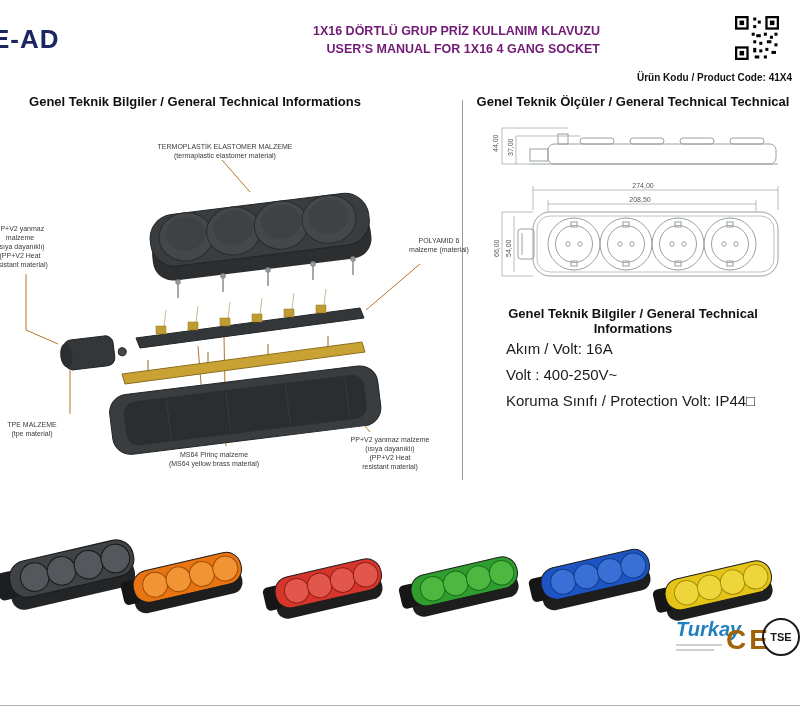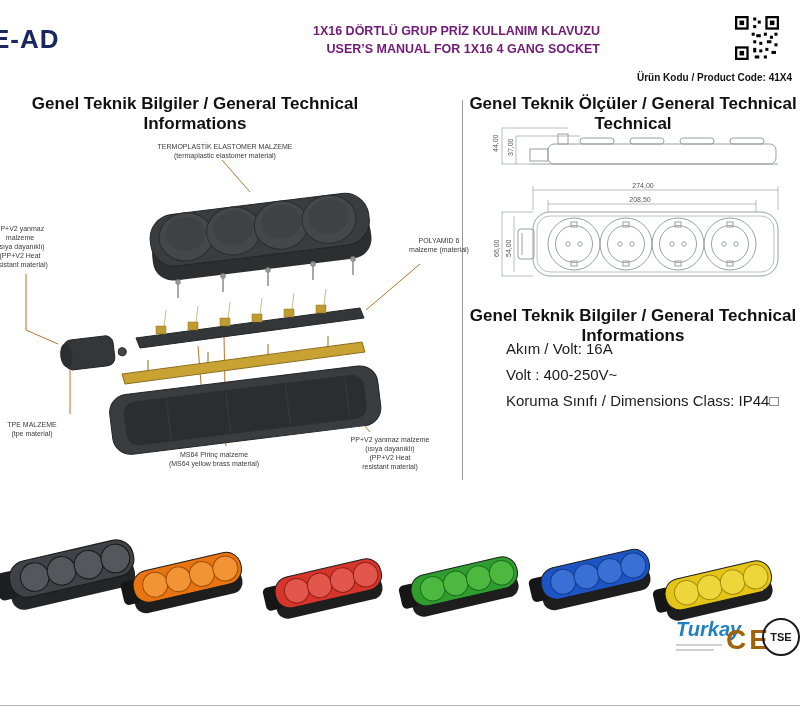--- a/index.html
+++ b/index.html
@@ -5,21 +5,21 @@
   * { margin:0; padding:0; box-sizing:border-box; }
   html,body { width:800px; height:712px; }
   body {
     position:relative; background:#ffffff; overflow:hidden;
     font-family:"Liberation Sans", sans-serif; color:#1a1a1a;
   }
   .abs { position:absolute; }
   .title-line { font-size:12.5px; font-weight:bold; text-align:right; line-height:18px; color:#701a75; }
   .logo { font-size:26px; font-weight:800; color:#1b2660; letter-spacing:1px; }
   .product-code { font-size:10px; font-weight:bold; text-align:right; color:#111; }
-  .heading { font-size:17px; font-weight:bold; text-align:center; color:#111; }
+  .heading { font-size:13px; font-weight:bold; text-align:center; color:#111; }
   .callout { font-size:7px; line-height:1.3; color:#3a3a3a; text-align:center; white-space:pre-line; }
   .specs div { font-size:15px; line-height:26px; color:#1c1c1c; }
   .vdivider { width:1px; background:#9a9a9a; }
   .bottom-line { height:1px; background:#b5b5b5; }
   svg text { font-family:"Liberation Sans", sans-serif; }
   .brand { font-size:20px; font-weight:bold; color:#1f7fc0; font-style:italic; }
   .brand-bar { height:2px; background:#cfcfcf; margin-top:3px; }
   .ce-mark { font-size:28px; font-weight:bold; letter-spacing:3px; color:#a16207; }
   .tse-mark { width:38px; height:38px; border:2.5px solid #1a1a1a; border-radius:50%;
               display:flex; align-items:center; justify-content:center;
@@ -237,21 +237,21 @@
   </g>
   <text transform="translate(11,145) rotate(-90)" font-size="7" fill="#555">66,00</text>
   <text transform="translate(23,145) rotate(-90)" font-size="7" fill="#555">54,00</text>
 </svg>
 
 <div class="abs heading" style="left:468px;top:306px;width:330px">Genel Teknik Bilgiler / General Technical Informations</div>
 
 <div class="abs specs" style="left:506px;top:336px;width:290px">
   <div>Akım / Volt: 16A</div>
   <div>Volt : 400-250V~</div>
-  <div>Koruma Sınıfı / Dimensions Class: IP44□</div>
+  <div>Koruma Sınıfı / Protection Volt: IP44□</div>
 </div>
 
 <svg class="abs" style="left:-6px;top:512px" width="150" height="132" viewBox="0 0 130 115">
   <g transform="rotate(-13 65 57)">
     <rect x="12" y="52" width="110" height="24" rx="11" fill="#232527"></rect>
     <rect x="2" y="40" width="18" height="24" rx="5" fill="#1c1e20"></rect>
     <rect x="14" y="34" width="110" height="32" rx="15" stroke="#1c1c1c" fill="#3f4347"></rect>
     <circle cx="36" cy="50" r="12.5" stroke="#1c1c1c" fill="#54585c"></circle>
     <circle cx="60" cy="50" r="12.5" stroke="#1c1c1c" fill="#54585c"></circle>
     <circle cx="84" cy="50" r="12.5" stroke="#1c1c1c" fill="#54585c"></circle>

